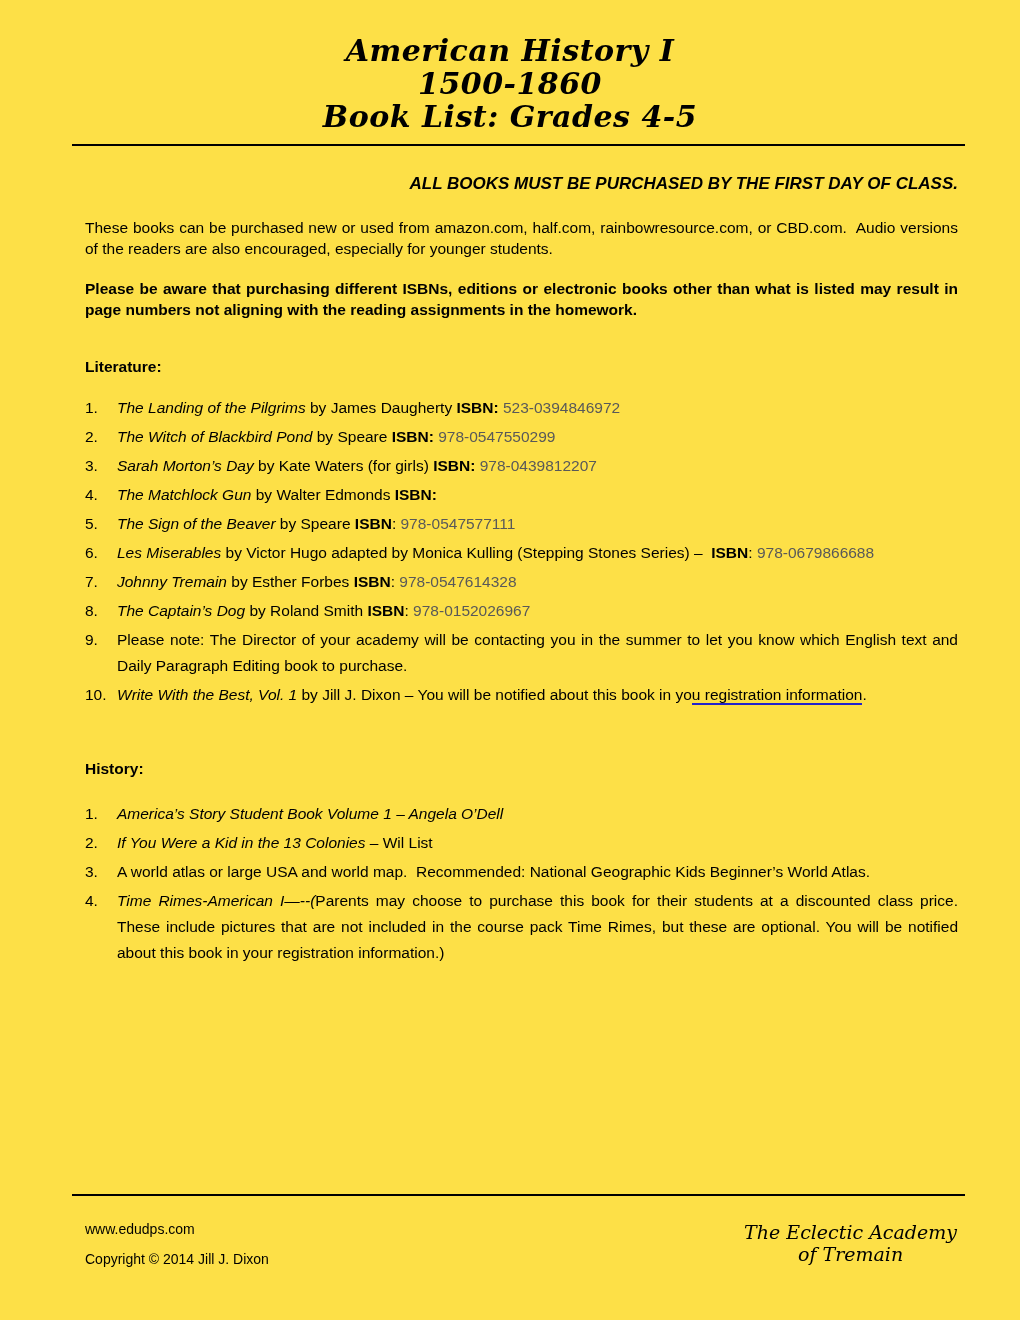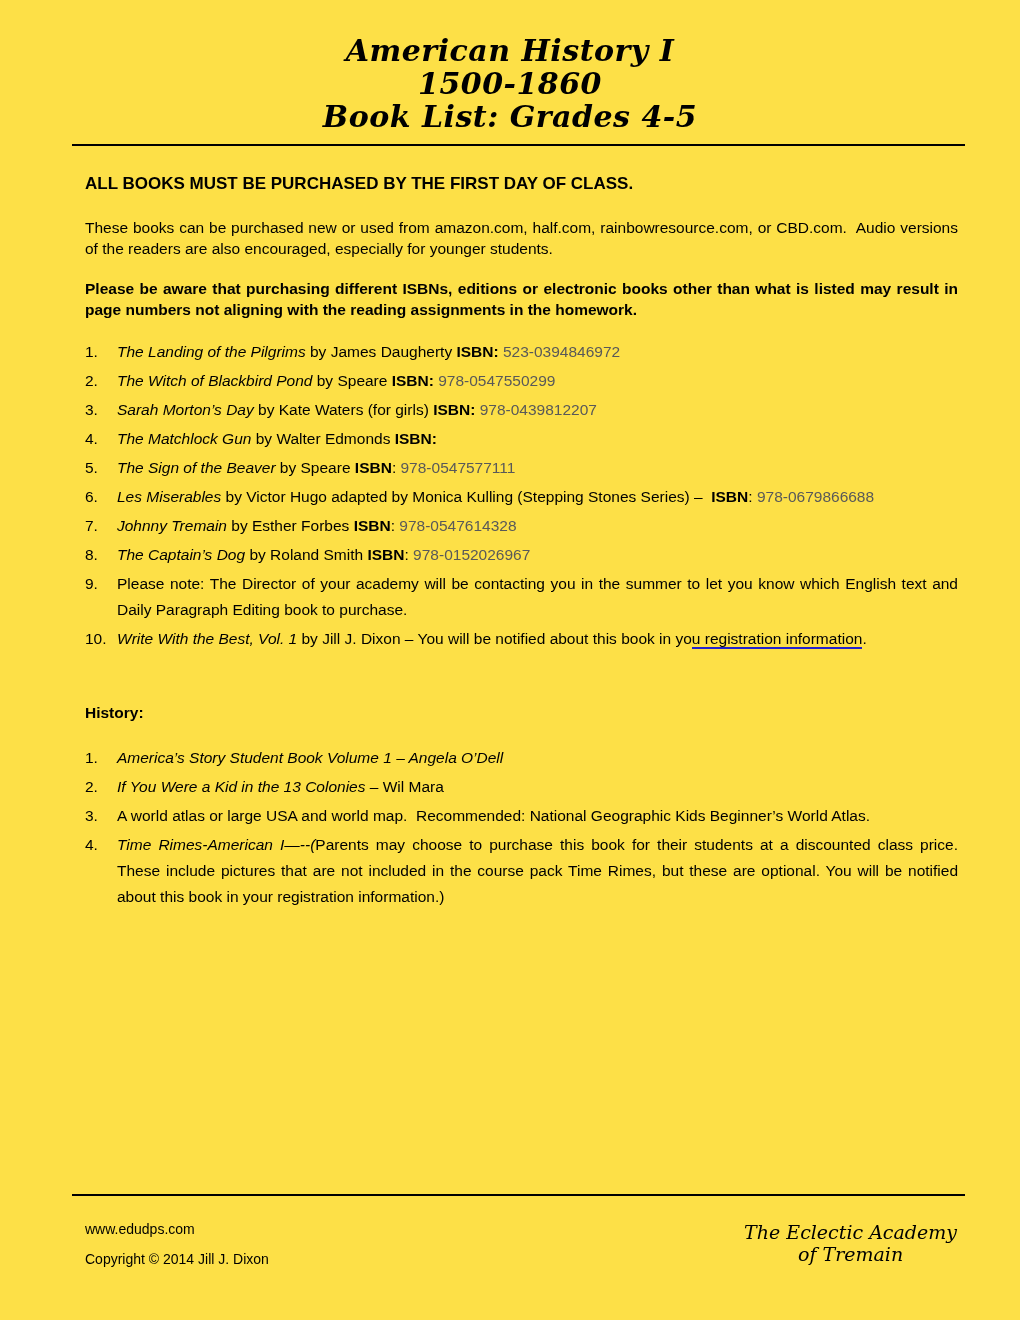--- a/index.html
+++ b/index.html
@@ -17,22 +17,22 @@
     font-style:italic; font-weight:bold;
     font-size:30px; line-height:33px;
     letter-spacing:0.5px;
   }
   .rule { border-top:2px solid #000; height:0; }
   .rule-top { margin:11px 55px 0 72px; }
 
   
   .content { margin:0 62px 0 85px; }
   .notice {
-    margin:28px 0 0 0; text-align:left;
-    font-weight:bold; font-size:17px; line-height:20px;
+    margin:28px 0 0 0; text-align:right;
+    font-weight:bold; font-size:17px; line-height:20px;font-style:italic;
   }
   .para {
     margin:23px 0 0 0;
     font-size:15.5px; line-height:21px;
     text-align:justify; white-space:pre-wrap;
   }
   .para.bold { font-weight:bold; margin-top:19px; }
 
   .section-heading { margin:38px 0 0 0; font-size:15.5px; font-weight:bold; }
   .section-heading.history { margin-top:52px; }
@@ -75,20 +75,21 @@
 
   <div class="rule rule-top"></div>
 
   <div class="content">
 
     <p class="notice">ALL BOOKS MUST BE PURCHASED BY THE FIRST DAY OF CLASS.</p>
 
     <p class="para">These books can be purchased new or used from amazon.com, half.com, rainbowresource.com, or CBD.com.  Audio versions of the readers are also encouraged, especially for younger students.</p>
     <p class="para bold">Please be aware that purchasing different ISBNs, editions or electronic books other than what is listed may result in page numbers not aligning with the reading assignments in the homework.</p>
 
+    <div class="section-heading">Literature:</div>
 
     <div class="list">
       <div class="row">
           <span class="num">1.</span>
           <span class="txt"><i>The Landing of the Pilgrims</i><span> by James Daugherty </span><b>ISBN:</b><span></span><span class="isbn"> 523-0394846972</span><span class="ulink"></span><span></span></span>
         </div>
       <div class="row">
           <span class="num">2.</span>
           <span class="txt"><i>The Witch of Blackbird Pond</i><span> by Speare </span><b>ISBN:</b><span></span><span class="isbn"> 978-0547550299</span><span class="ulink"></span><span></span></span>
         </div>
@@ -128,21 +129,21 @@
 
     <div class="section-heading history">History:</div>
 
     <div class="list history">
       <div class="row">
           <span class="num">1.</span>
           <span class="txt"><i>America’s Story Student Book Volume 1 – Angela O’Dell</i><span></span></span>
         </div>
       <div class="row">
           <span class="num">2.</span>
-          <span class="txt"><i>If You Were a Kid in the 13 Colonies</i><span> – Wil Mara</span></span>
+          <span class="txt"><i>If You Were a Kid in the 13 Colonies</i><span> – Wil List</span></span>
         </div>
       <div class="row">
           <span class="num">3.</span>
           <span class="txt"><i></i><span>A world atlas or large USA and world map.  Recommended: National Geographic Kids Beginner’s World Atlas.</span></span>
         </div>
       <div class="row">
           <span class="num">4.</span>
           <span class="txt"><i>Time Rimes-American I—--(</i><span>Parents may choose to purchase this book for their students at a discounted class price.  These include pictures that are not included in the course pack Time Rimes, but these are optional. You will be notified about this book in your registration information.)</span></span>
         </div>
     </div>

